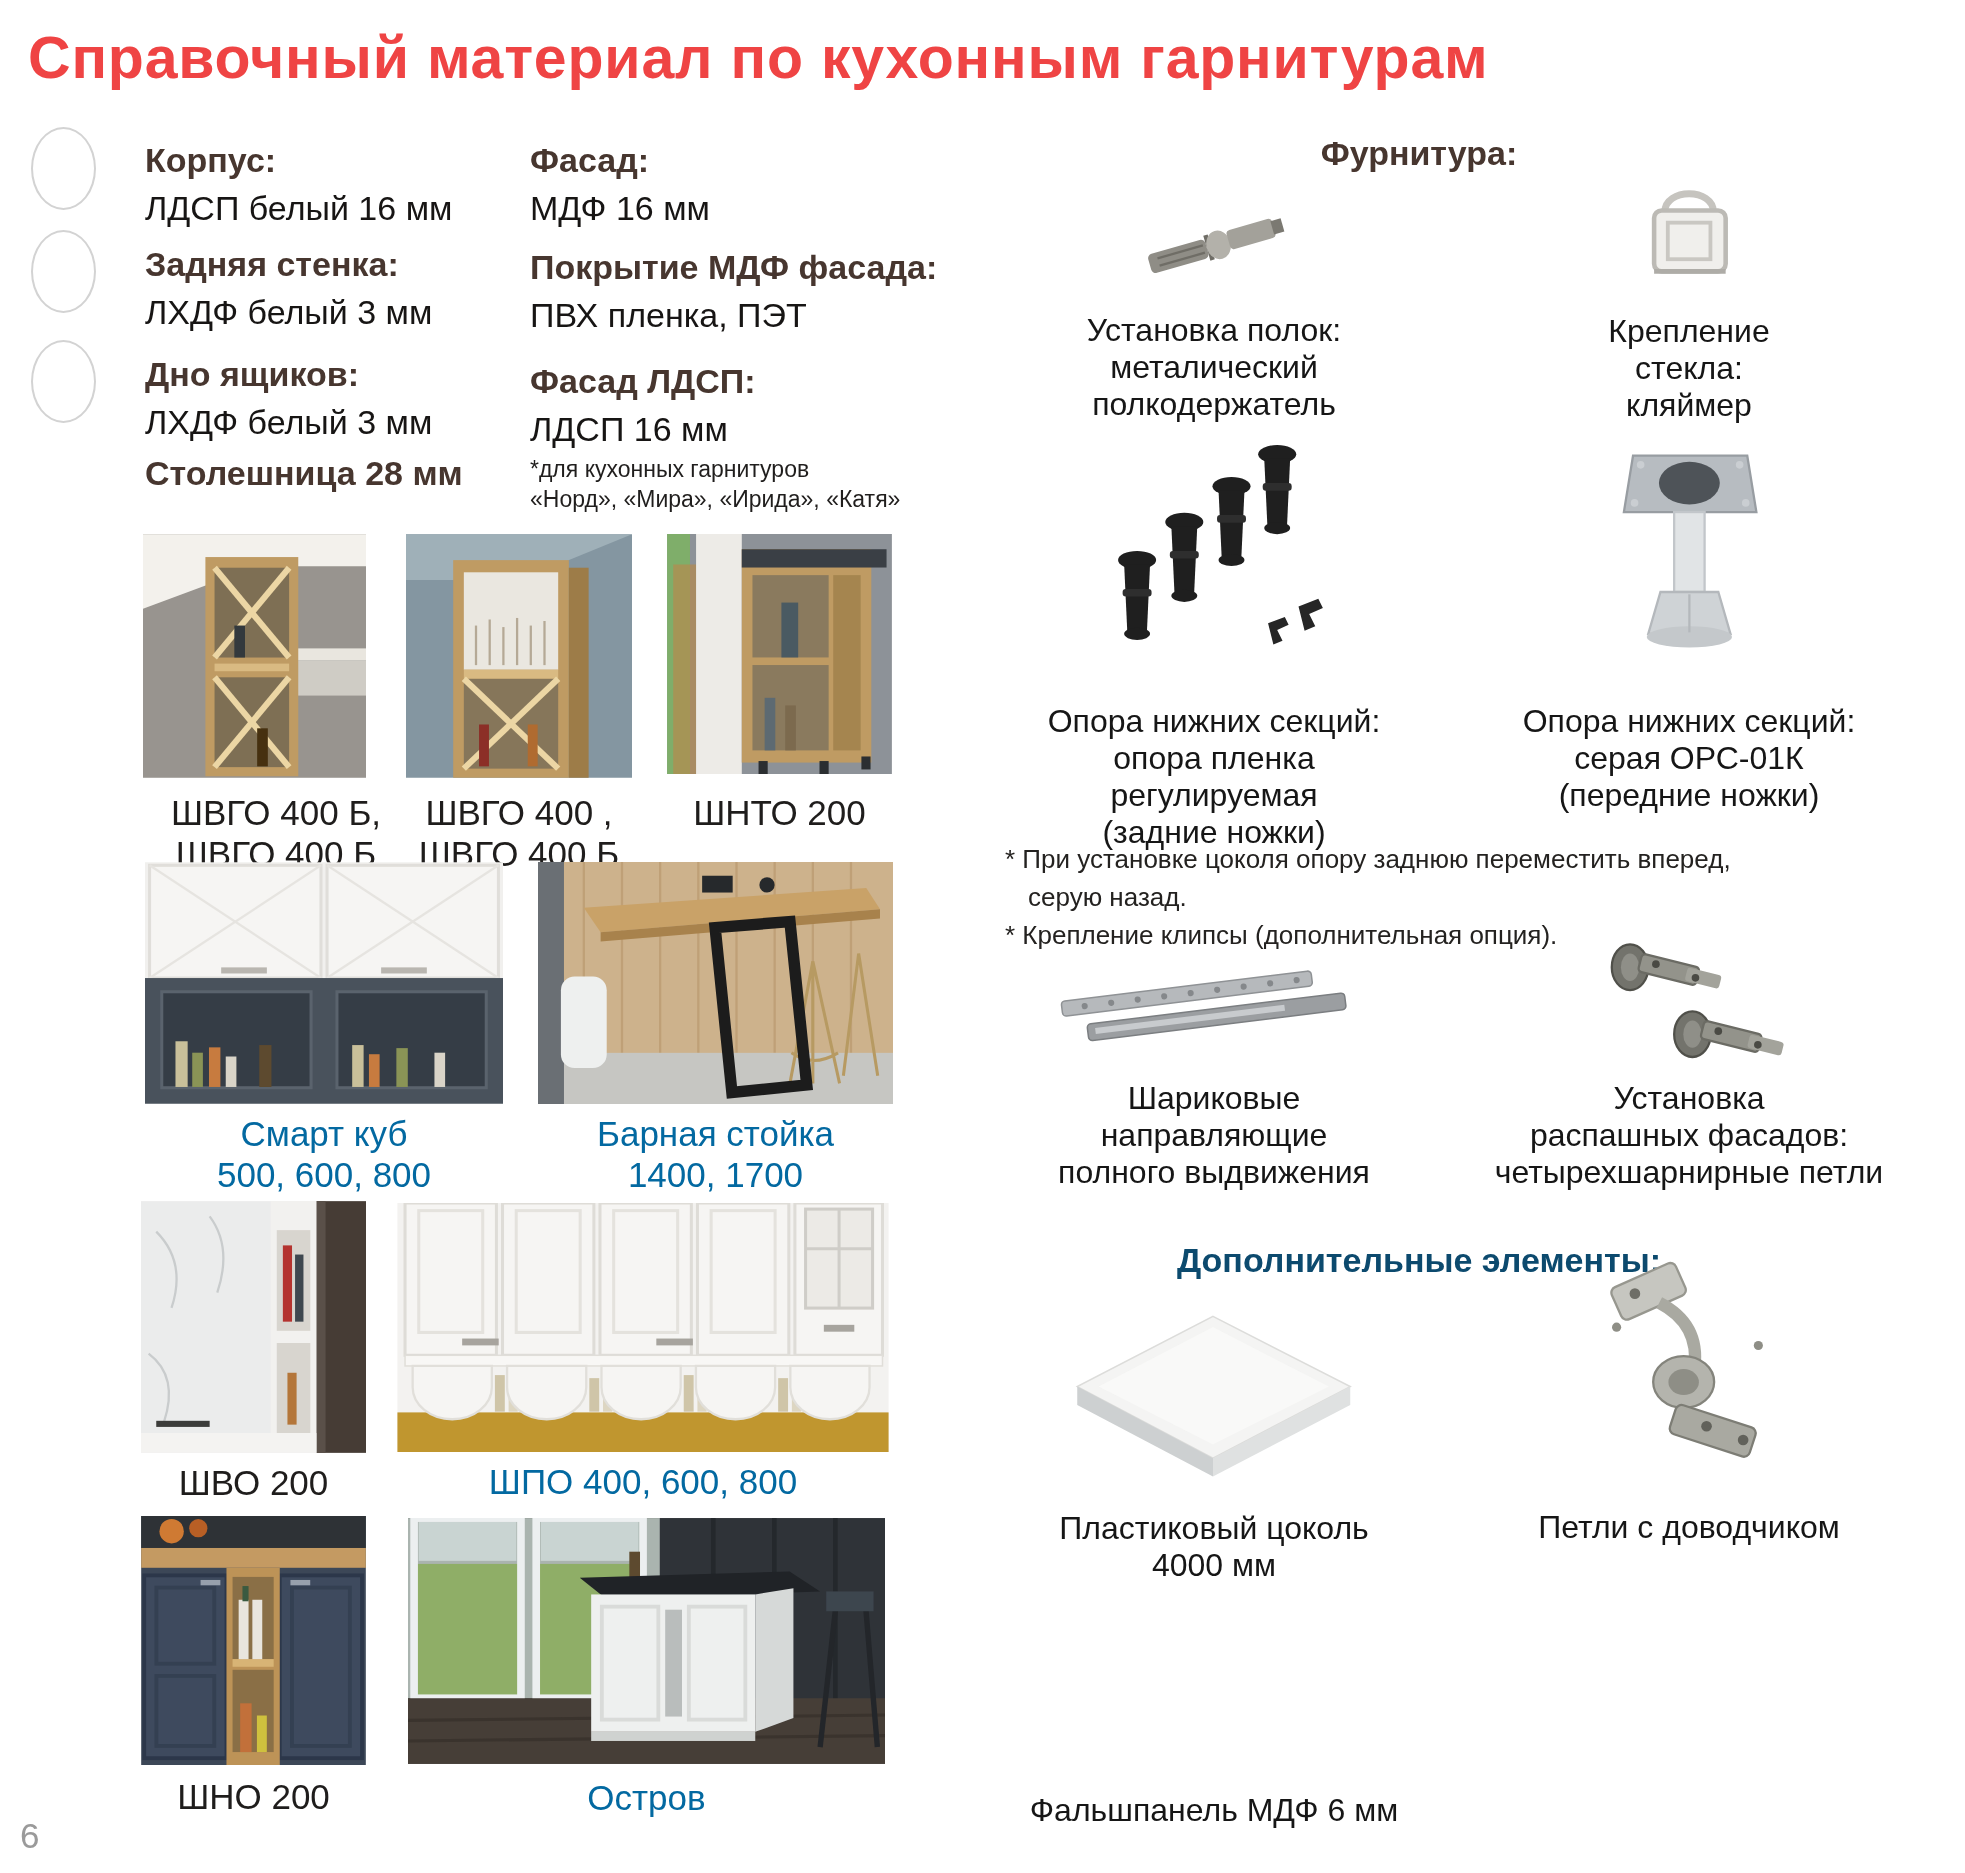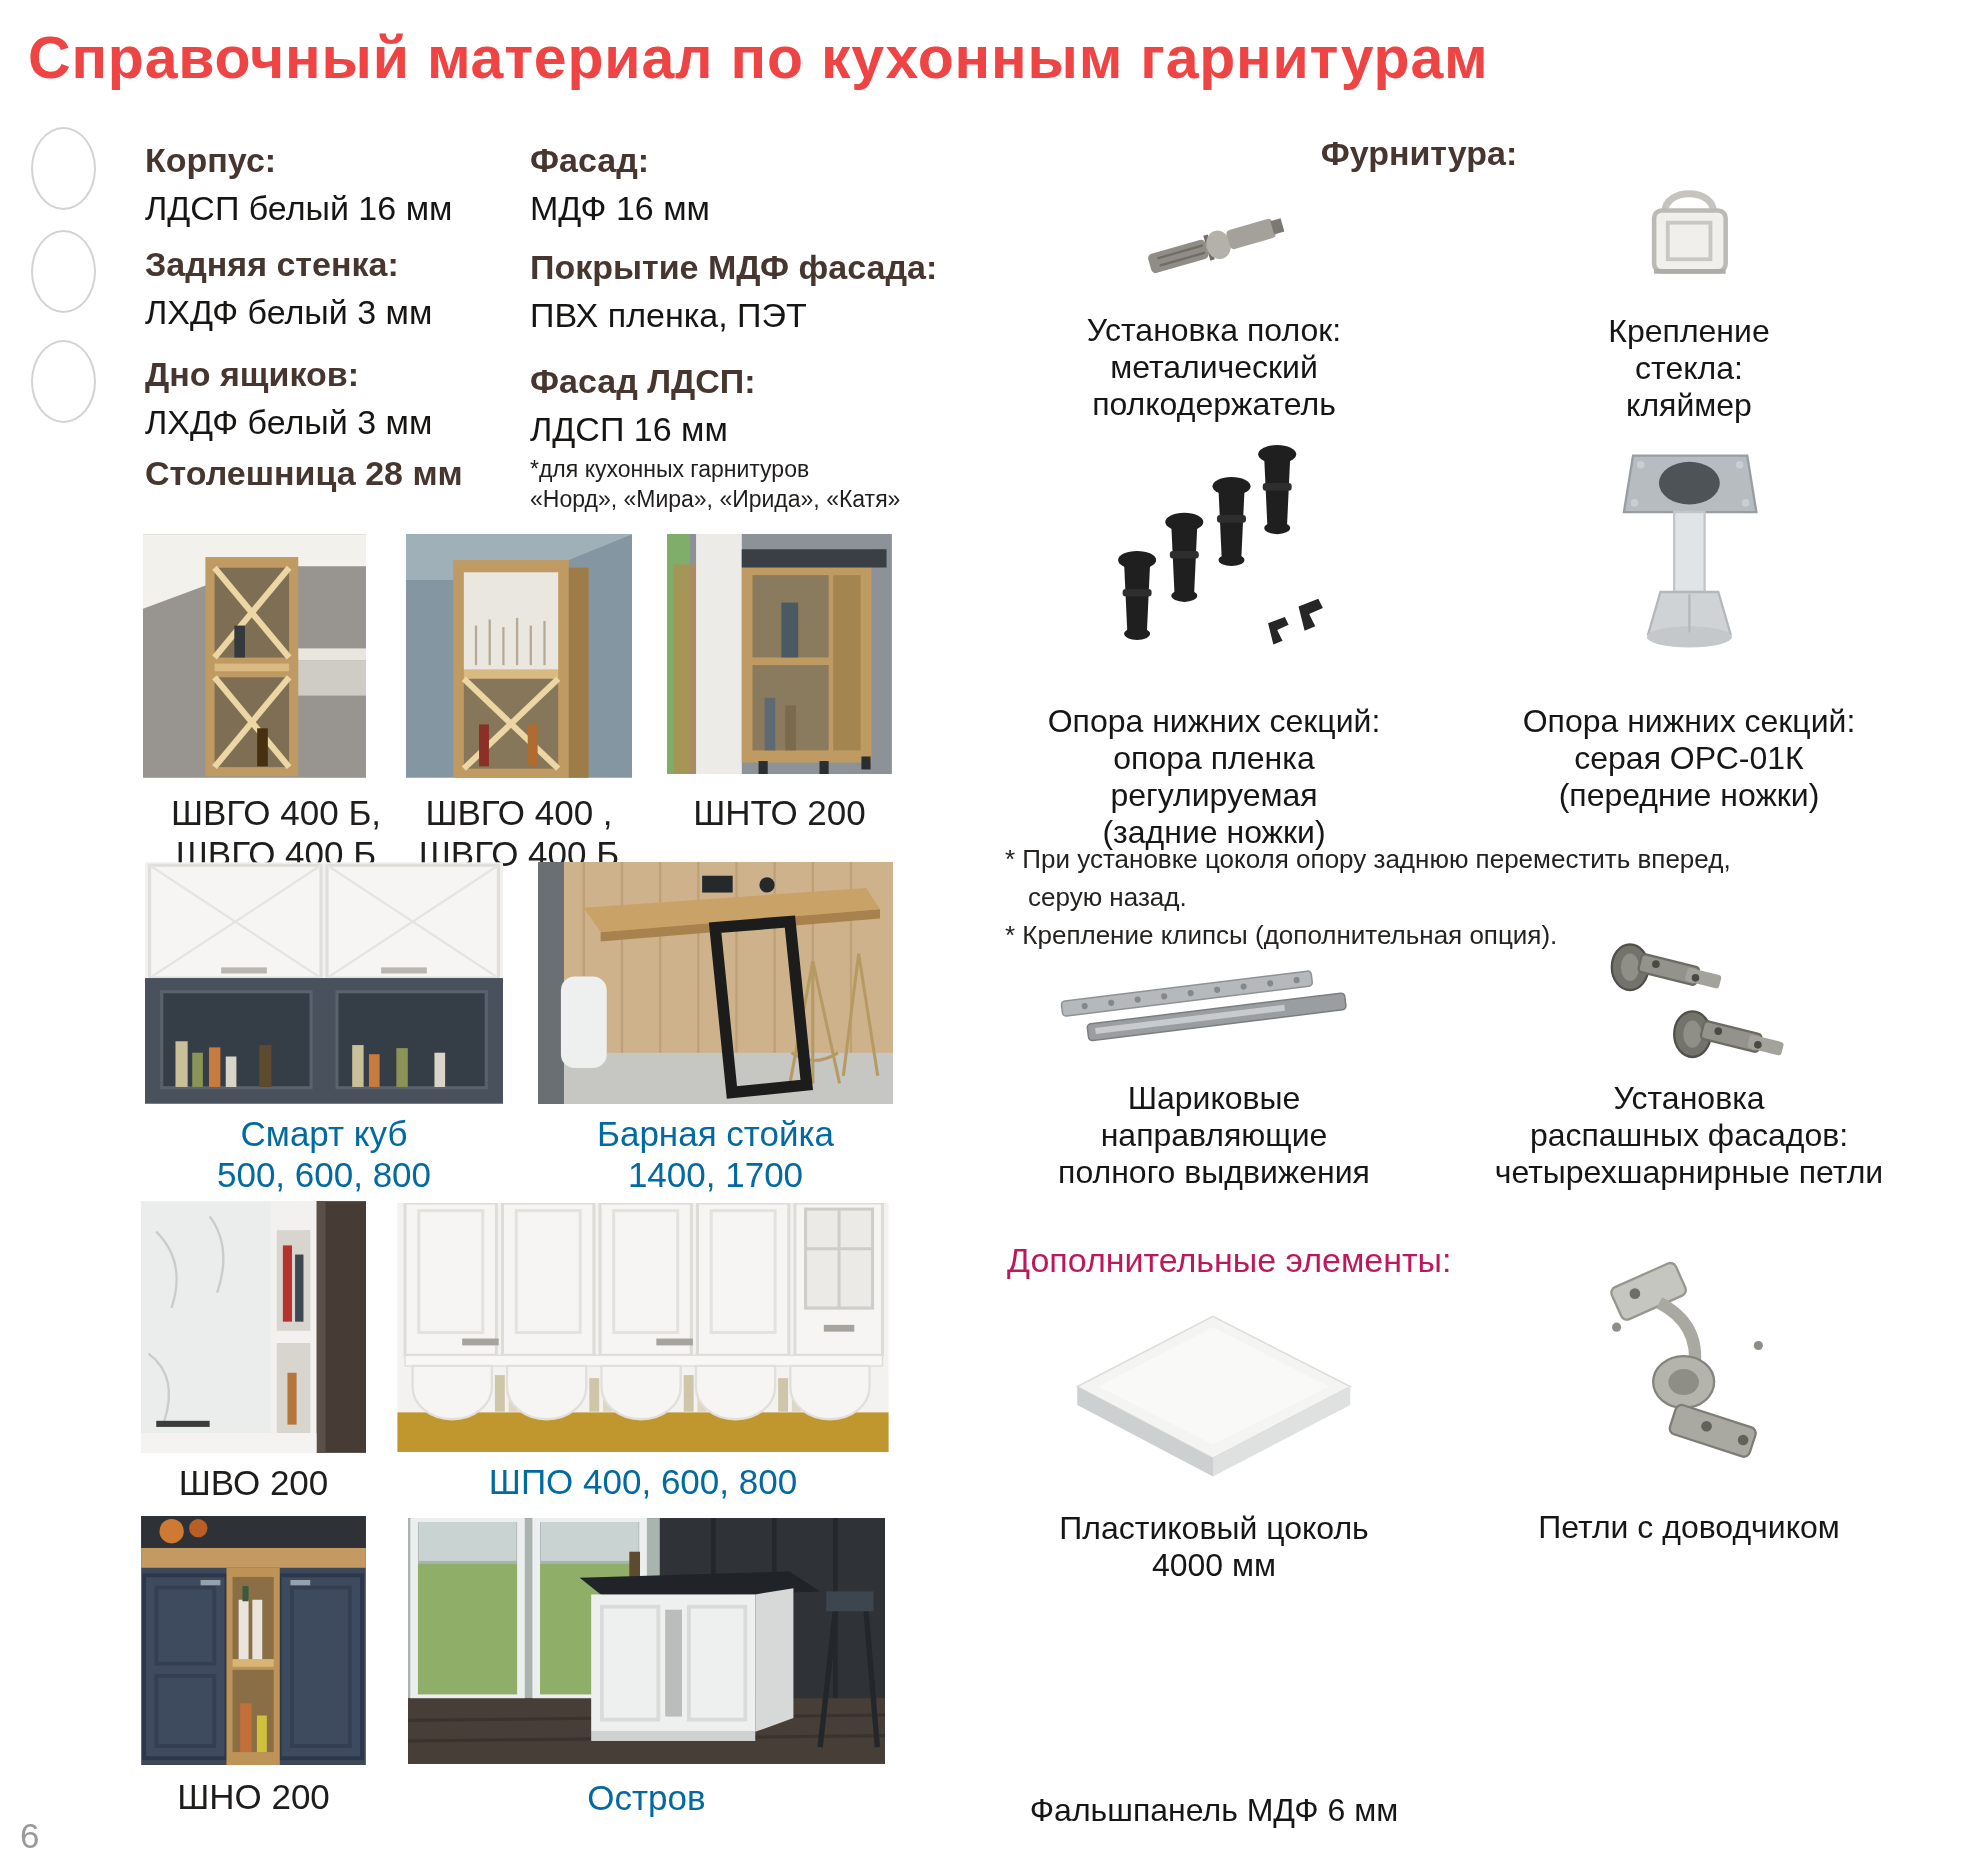--- a/index.html
+++ b/index.html
@@ -14,22 +14,22 @@
   .spec-value{font-size:34px;color:#171514;line-height:40px;margin-top:7.6px;white-space:nowrap;}
   .spec-note{font-size:23px;color:#201e1d;line-height:29px;margin-top:6.1px;white-space:nowrap;}
   .worktop{position:absolute;left:145px;top:454px;font-size:34px;font-weight:bold;color:#47362f;white-space:nowrap;}
   .product{position:absolute;margin:0;text-align:center;}
   .photo{width:100%;overflow:hidden;}
   .photo svg{display:block;}
   .cap{font-size:35px;line-height:41px;color:#1f1d1c;}
   .cap.brown{color:#0369a1;}
   .hw-header{position:absolute;left:1007px;top:134px;width:824px;text-align:center;
              font-size:34px;font-weight:bold;color:#47362f;}
-  .extra-header{position:absolute;left:1007px;top:1241px;width:824px;text-align:left;
-             font-size:34px;font-weight:normal;color:#be185d;}
+  .extra-header{position:absolute;left:1007px;top:1241px;width:824px;text-align:center;
+             font-size:34px;font-weight:bold;color:#0c4a6e;}
   .hw-item{position:absolute;text-align:center;}
   .hw-img{display:flex;justify-content:center;align-items:center;}
   .hw-cap{font-size:32px;color:#161616;}
   .line{line-height:37px;}
   .b{font-weight:normal;}
   .notes{position:absolute;left:1005px;top:840px;font-size:26px;color:#242220;line-height:38px;text-align:left;}
   .notes .indent{padding-left:23px;}
   .panel-text{position:absolute;left:1008px;top:1792px;width:412px;text-align:center;
               font-size:32px;color:#161616;white-space:nowrap;}
   .page-num{position:absolute;left:20px;top:1816px;font-size:35px;color:#9a9a9a;}

